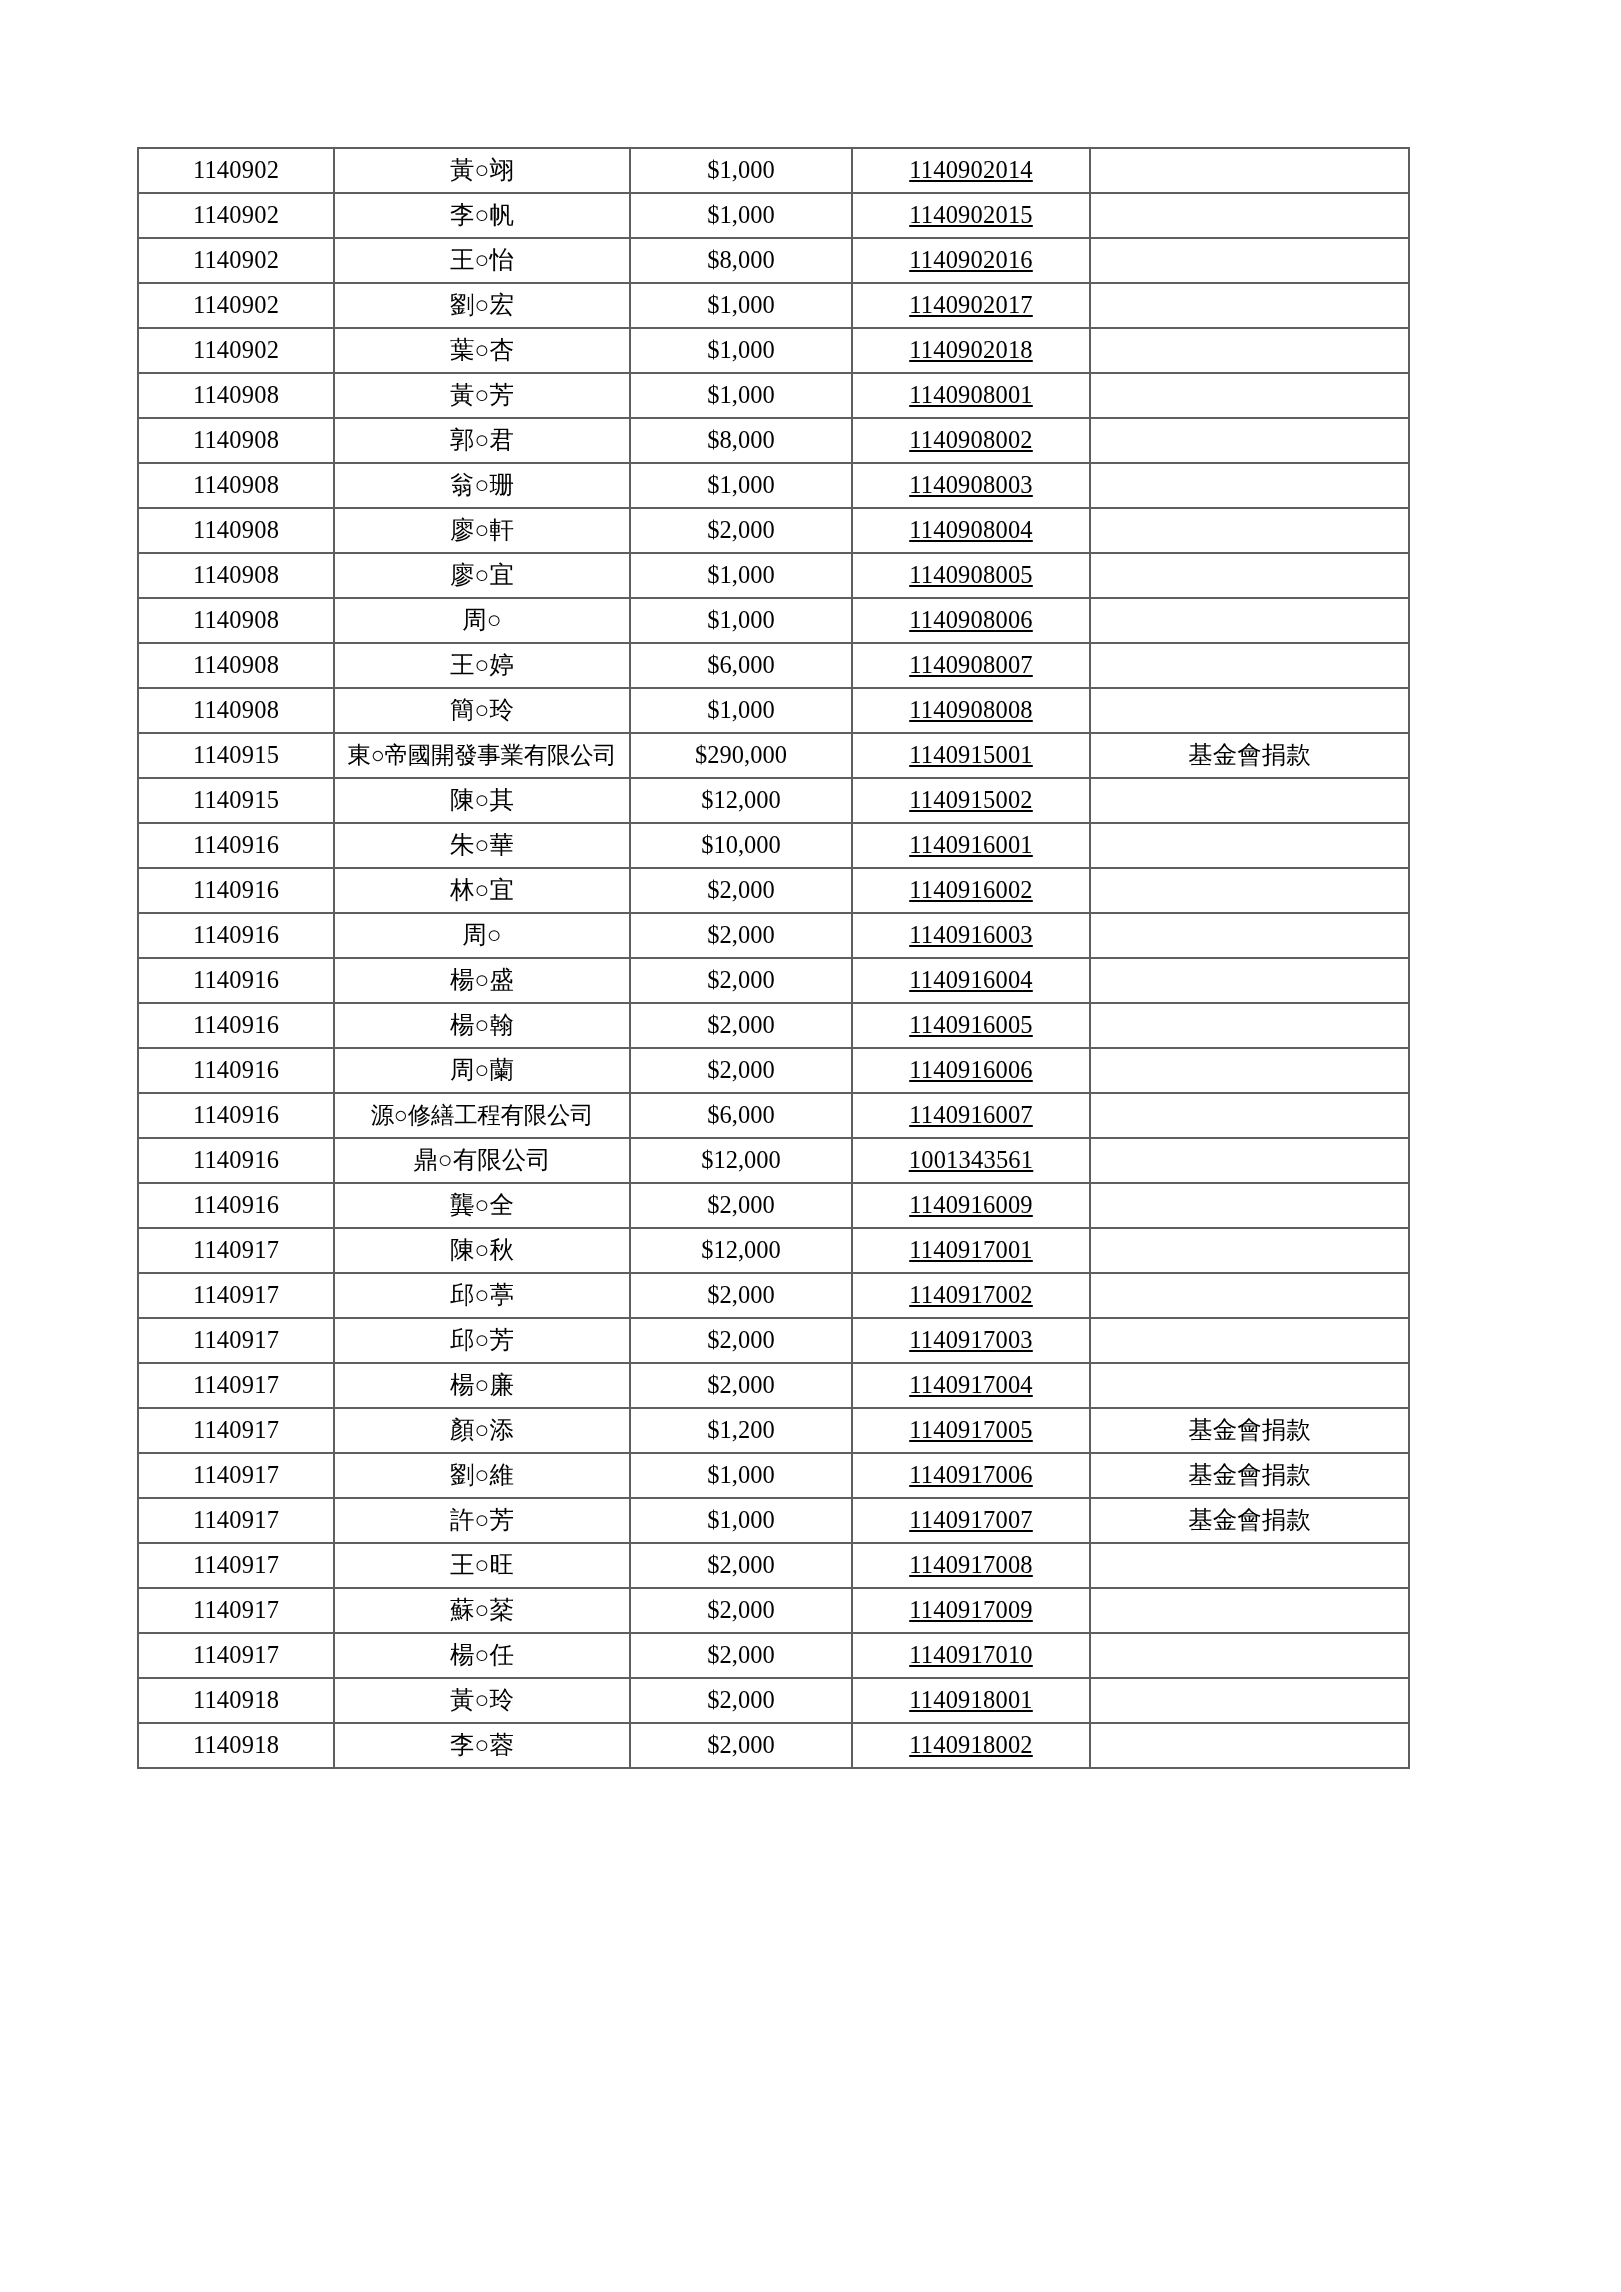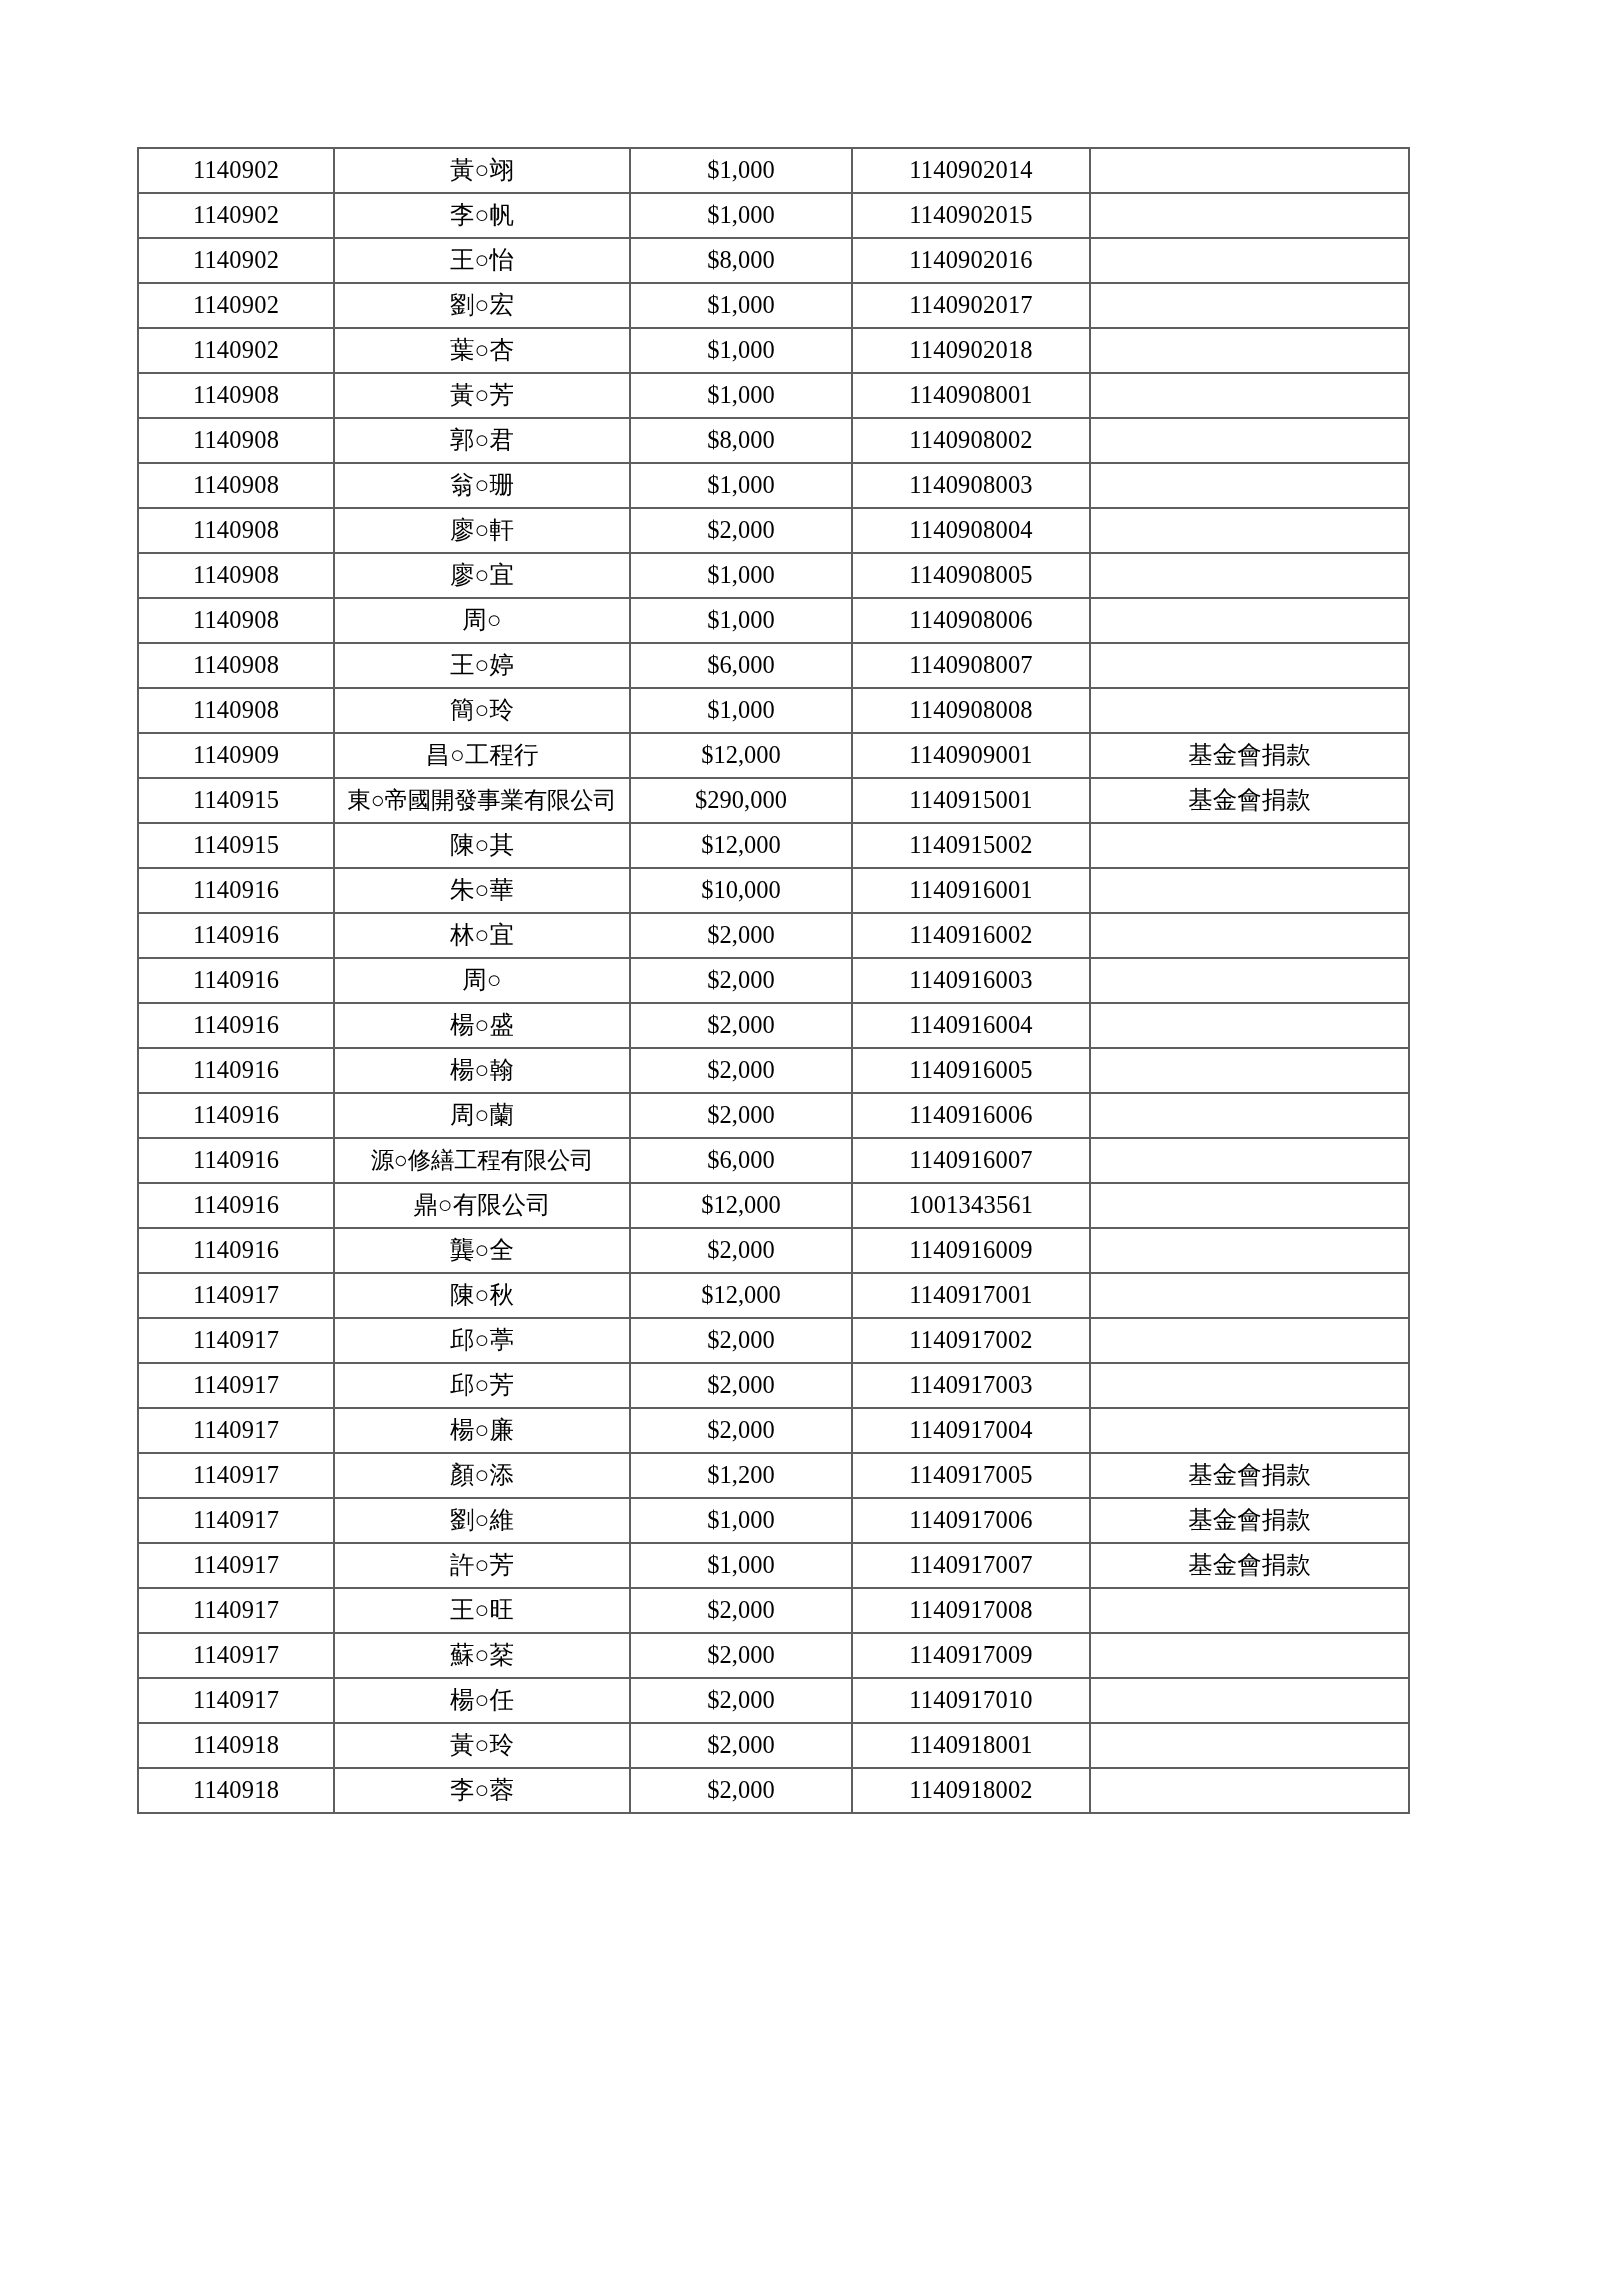--- a/index.html
+++ b/index.html
@@ -56,21 +56,21 @@
   
   col.c-date    { width: 196px; }
   col.c-name    { width: 296px; }
   col.c-amount  { width: 222px; }
   col.c-receipt { width: 238px; }
   col.c-note    { width: 319px; }
 
   td.cell-date    { font-size: 24.5px; letter-spacing: 0.2px; }
   td.cell-name    { font-size: 24.5px; margin-left: 30px; }
   td.cell-amount  { font-size: 24.5px; }
-  td.cell-receipt { font-size: 24.5px; letter-spacing: 0.2px; }
+  td.cell-receipt { font-size: 24.5px; letter-spacing: 0.2px; text-decoration: underline; }
   td.cell-note    { font-size: 24.5px; }
 
   td.cell-name.is-long { font-size: 23.5px; letter-spacing: -0.3px; text-align: center; }
   td.cell-note:empty { }
 </style>
 </head>
 <body>
 
 <div class="page">
   <div class="table-wrap">
@@ -168,27 +168,20 @@
             <td class="cell-note"></td>
           </tr>
           <tr>
             <td class="cell-date">1140908</td>
             <td class="cell-name">簡○玲</td>
             <td class="cell-amount">$1,000</td>
             <td class="cell-receipt">1140908008</td>
             <td class="cell-note"></td>
           </tr>
           <tr>
-            <td class="cell-date">1140909</td>
-            <td class="cell-name">昌○工程行</td>
-            <td class="cell-amount">$12,000</td>
-            <td class="cell-receipt">1140909001</td>
-            <td class="cell-note">基金會捐款</td>
-          </tr>
-          <tr>
             <td class="cell-date">1140915</td>
             <td class="cell-name is-long">東○帝國開發事業有限公司</td>
             <td class="cell-amount">$290,000</td>
             <td class="cell-receipt">1140915001</td>
             <td class="cell-note">基金會捐款</td>
           </tr>
           <tr>
             <td class="cell-date">1140915</td>
             <td class="cell-name">陳○其</td>
             <td class="cell-amount">$12,000</td>

